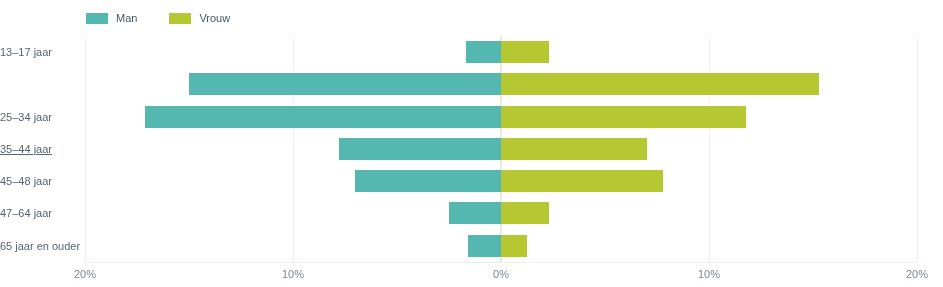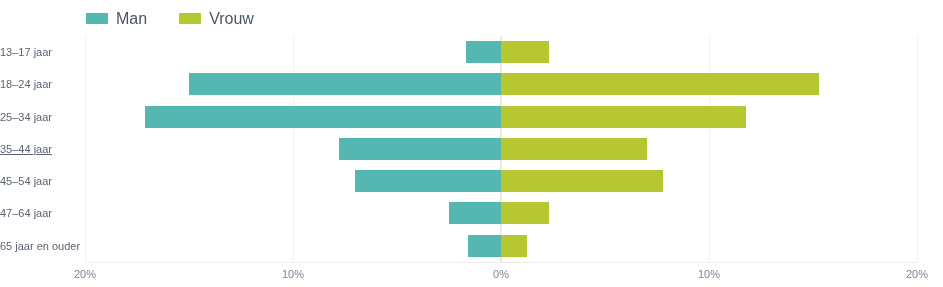--- a/index.html
+++ b/index.html
@@ -34,21 +34,21 @@
     display: flex;
     align-items: center;
     margin-right: 32px;
   }
   .legend-swatch {
     width: 22px;
     height: 11px;
     display: block;
   }
   .legend-label {
-    font-size: 16px;
+    font-size: 11px;
     color: #4c5663;
     margin-left: 8px;
     white-space: nowrap;
     line-height: 11px;
   }
 
   
   #plot {
     position: absolute;
     left: 85px;
@@ -143,24 +143,23 @@
         <span class="legend-label">Man</span>
       </div>
       <div class="legend-item">
         <span class="legend-swatch" style="background: rgb(181, 200, 49);"></span>
         <span class="legend-label">Vrouw</span>
       </div>
     </div>
 
   <div id="ylabels">
       <div class="cat-label" style="top: 0px;">13–17 jaar</div>
-      <div class="cat-label" style="top: 32.2857px;">18–24 jaar</div>
       <div class="cat-label" style="top: 64.5714px; margin-left: 27px;">25–34 jaar</div>
       <div class="cat-label" style="top: 96.8571px; text-decoration: underline;">35–44 jaar</div>
-      <div class="cat-label" style="top: 129.143px;">45–54 jaar</div>
+      <div class="cat-label" style="top: 129.143px;">45–48 jaar</div>
       <div class="cat-label" style="top: 161.429px;">47–64 jaar</div>
       <div class="cat-label" style="top: 193.714px; padding-left: 44px;">65 jaar en ouder</div>
     </div>
 
   <div id="plot">
     <div id="baseline"></div>
   <div class="gridline" style="left: 0px;"></div>
       <div class="gridline" style="left: 208px;"></div>
       <div class="gridline zero" style="left: 415px;"></div>
       <div class="gridline" style="left: 624px;"></div>

